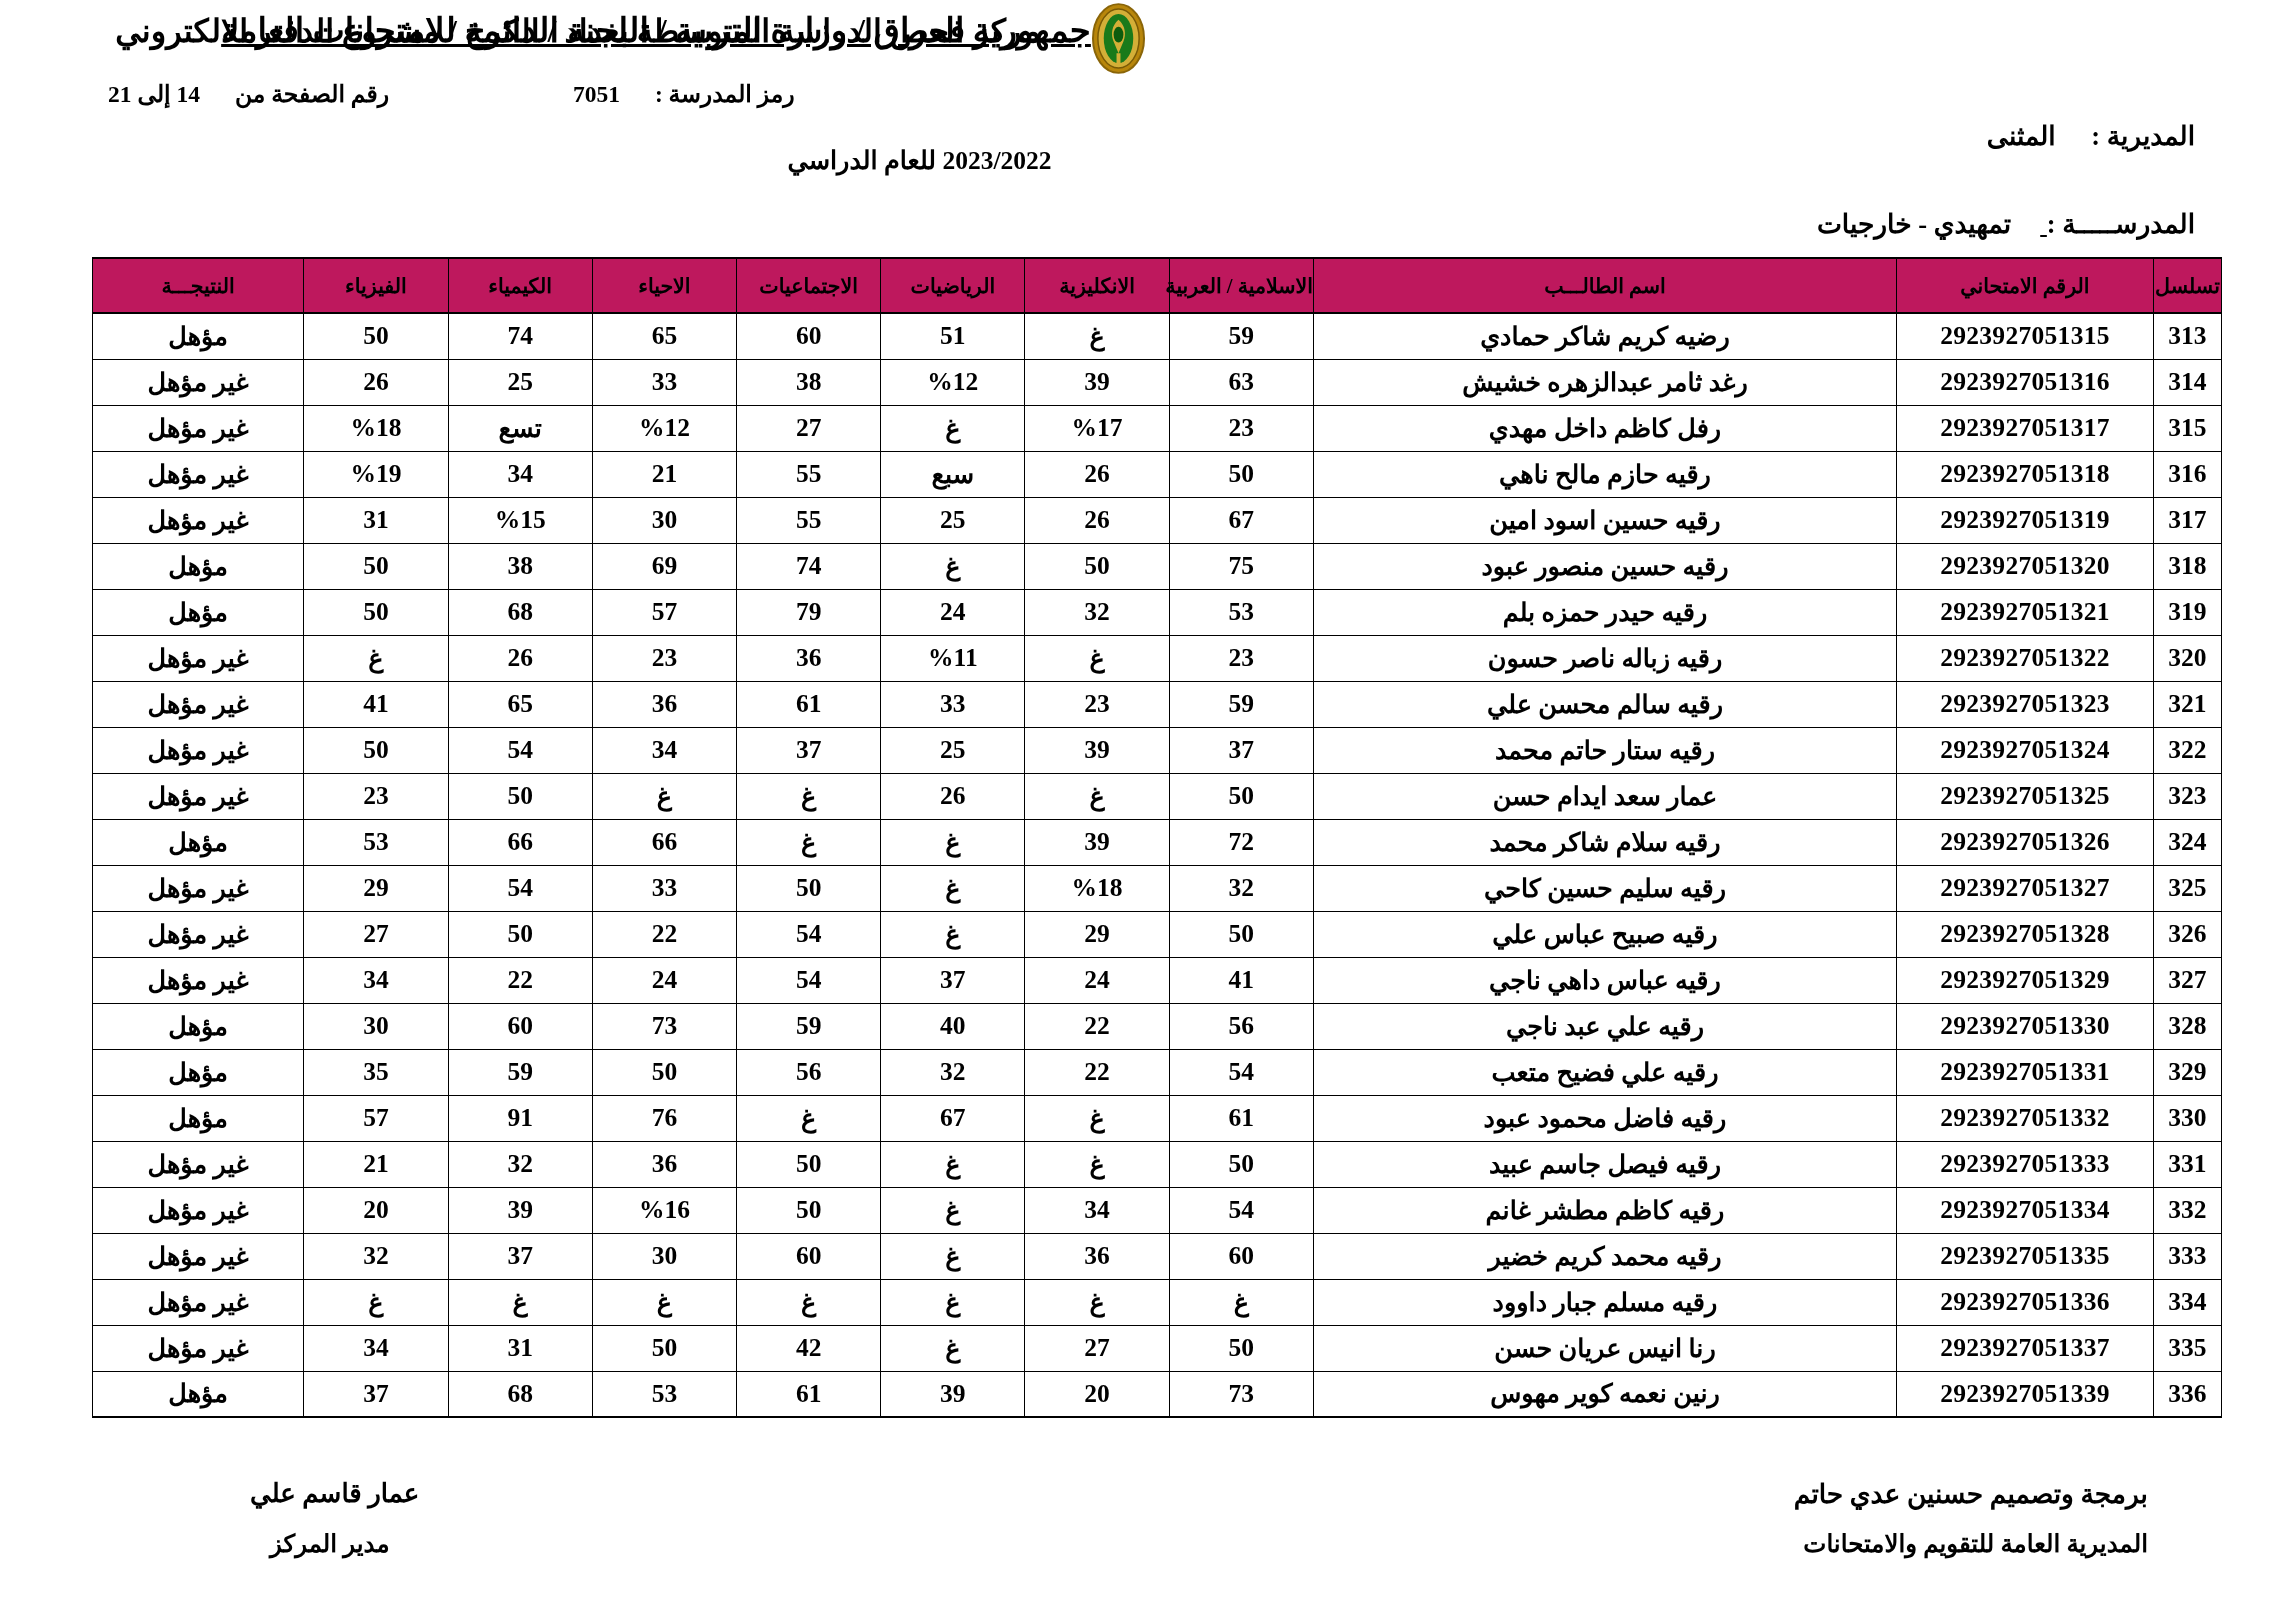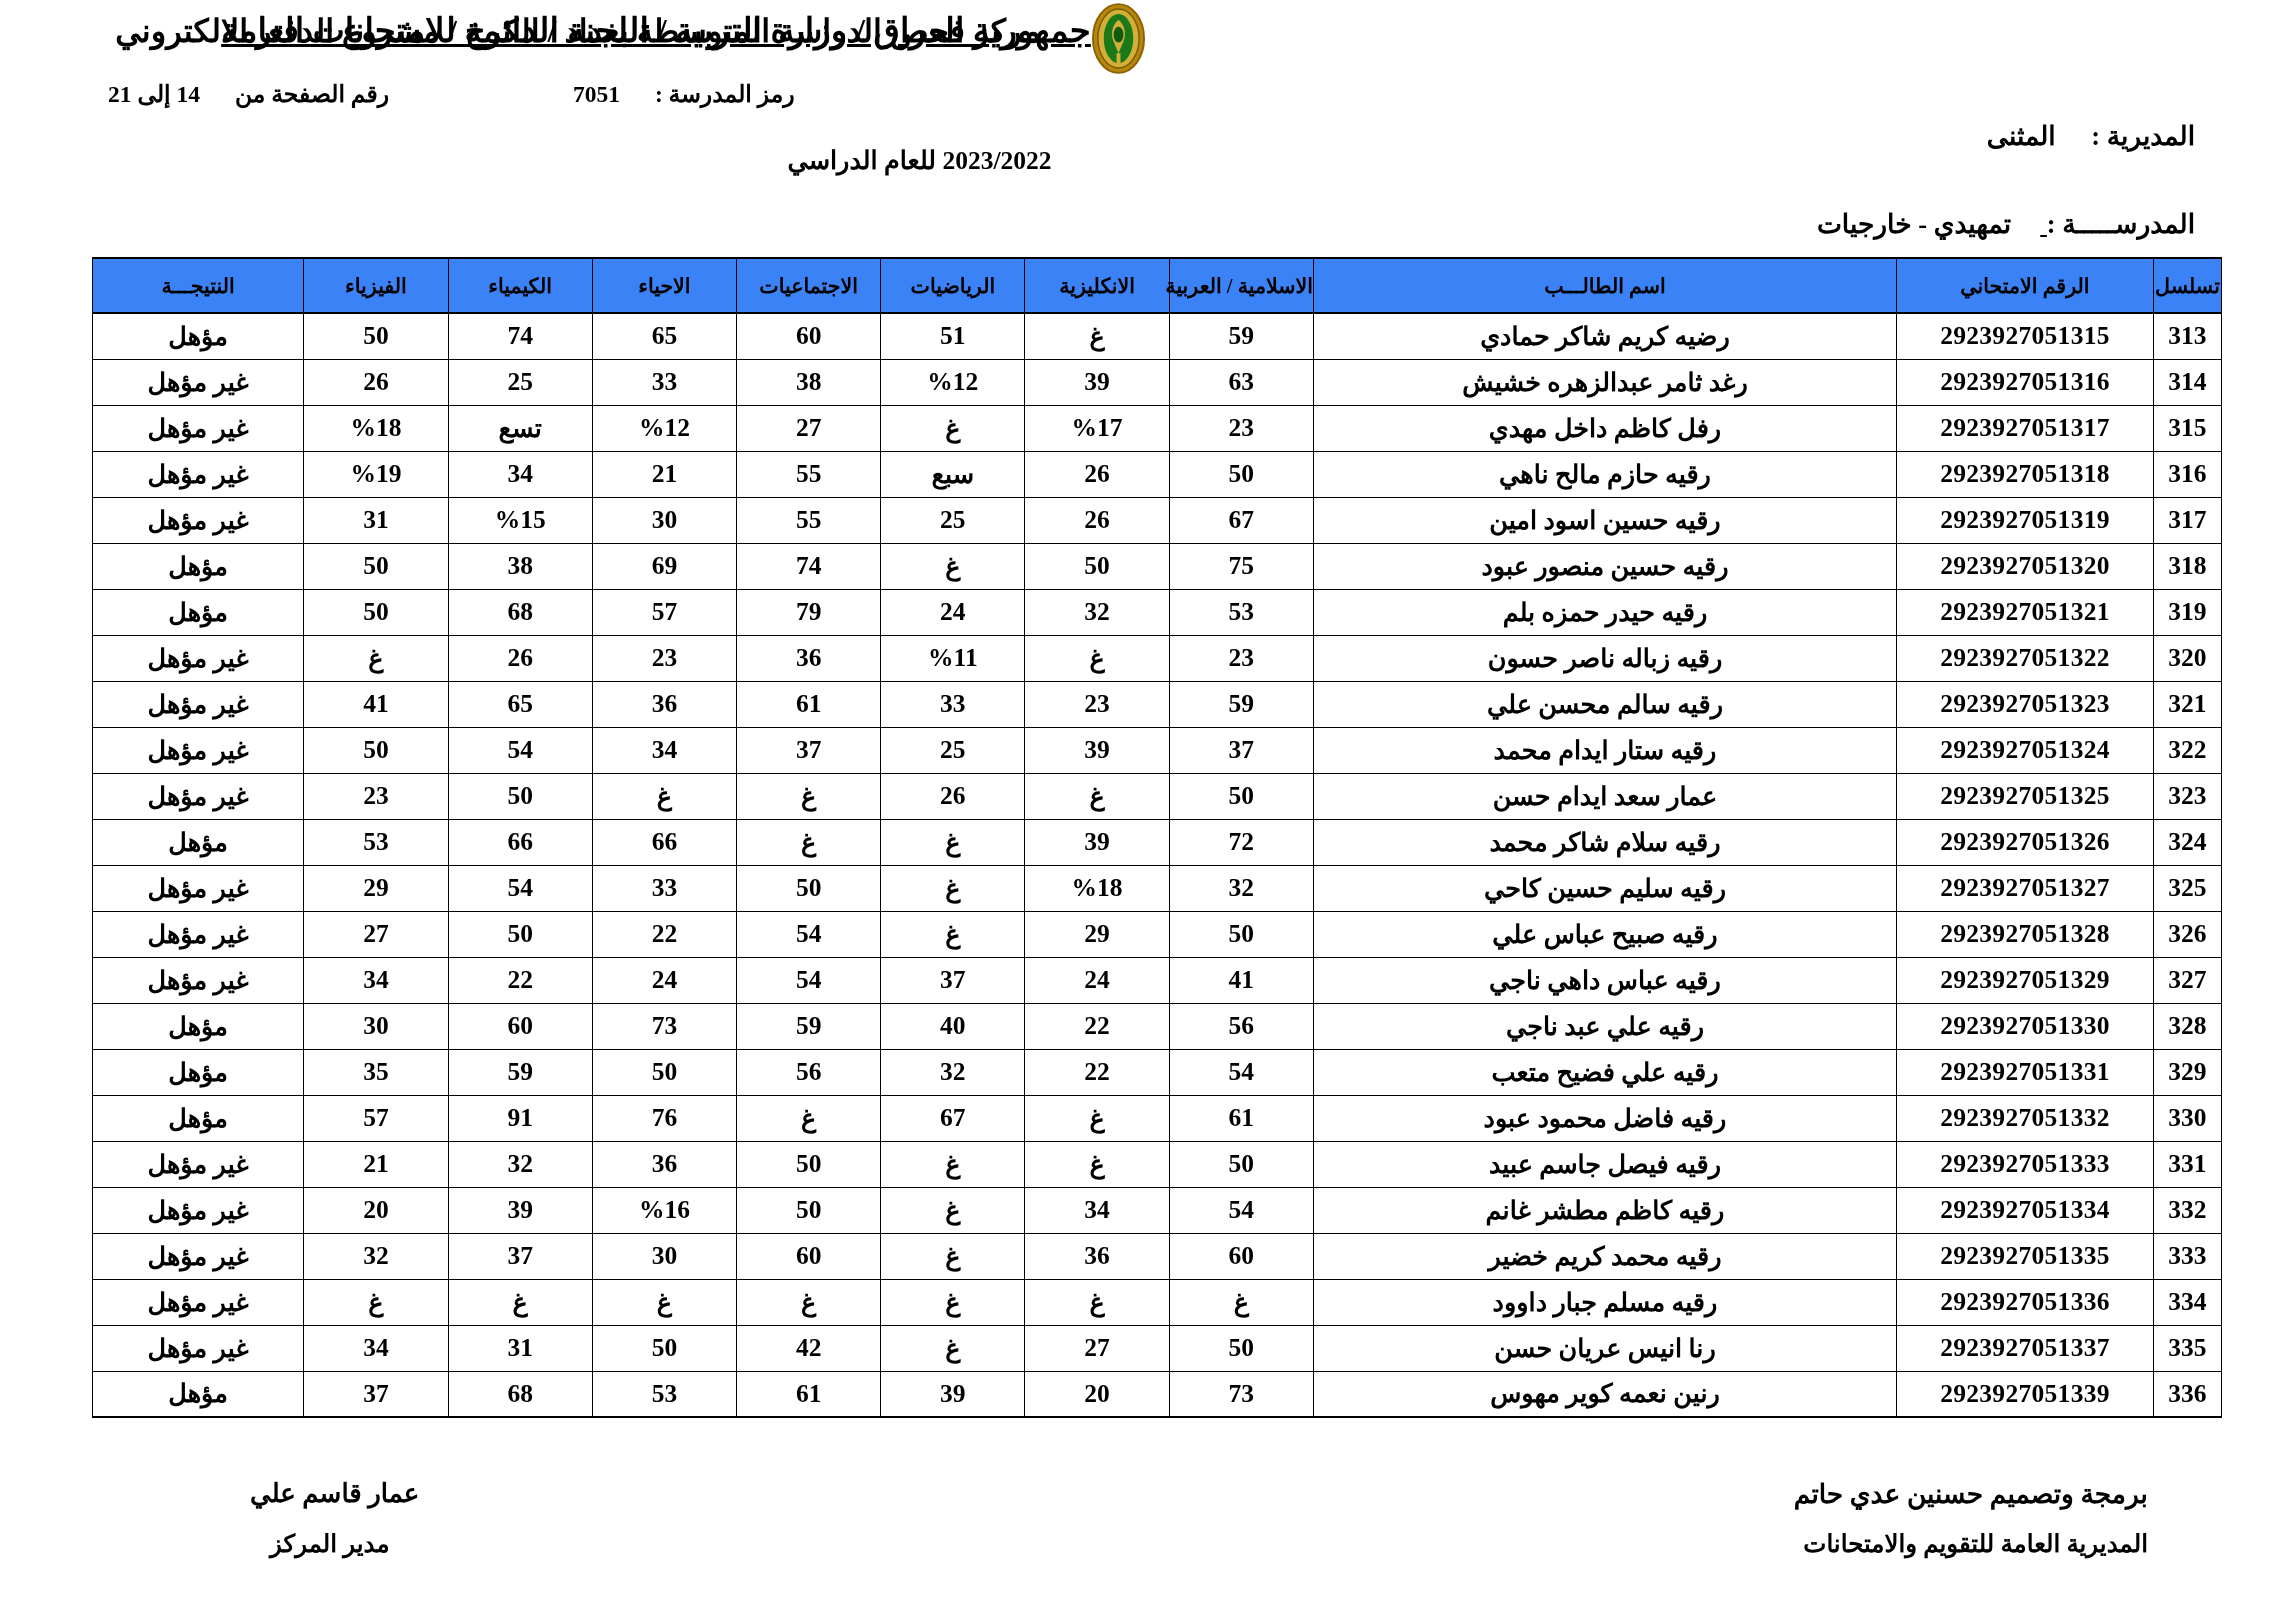--- a/index.html
+++ b/index.html
@@ -132,21 +132,21 @@
   }
   table.results th,
   table.results td {
     border: 1px solid #000;
     text-align: center;
     vertical-align: middle;
     font-weight: bold;
     padding: 0;
   }
   table.results thead th {
-    background: #3b82f6;
+    background: #be185d;
     height: 55px;
     font-size: 20.6px;
     border-top: 2.9px solid #000;
     border-bottom: 2.9px solid #000;
     white-space: nowrap;
   }
   table.results tbody td {
     height: 46px;
     font-size: 25.5px;
     background: #ffffff;
@@ -404,21 +404,21 @@
           <td class="hl fail">33</td>
           <td>61</td>
           <td class="hl fail">36</td>
           <td>65</td>
           <td class="hl fail">41</td>
           <td class="hl res-fail">غير مؤهل</td>
         </tr>
         <tr>
           <td>322</td>
           <td class="c-examno-cell">2923927051324</td>
-          <td class="c-name-cell">رقيه ستار ايدام محمد</td>
+          <td class="c-name-cell">رقيه ستار حاتم محمد</td>
           <td class="hl fail">37</td>
           <td class="hl fail">39</td>
           <td class="hl fail">25</td>
           <td class="hl fail">37</td>
           <td class="hl fail">34</td>
           <td>54</td>
           <td>50</td>
           <td class="hl res-fail">غير مؤهل</td>
         </tr>
         <tr class="heavy-top">

